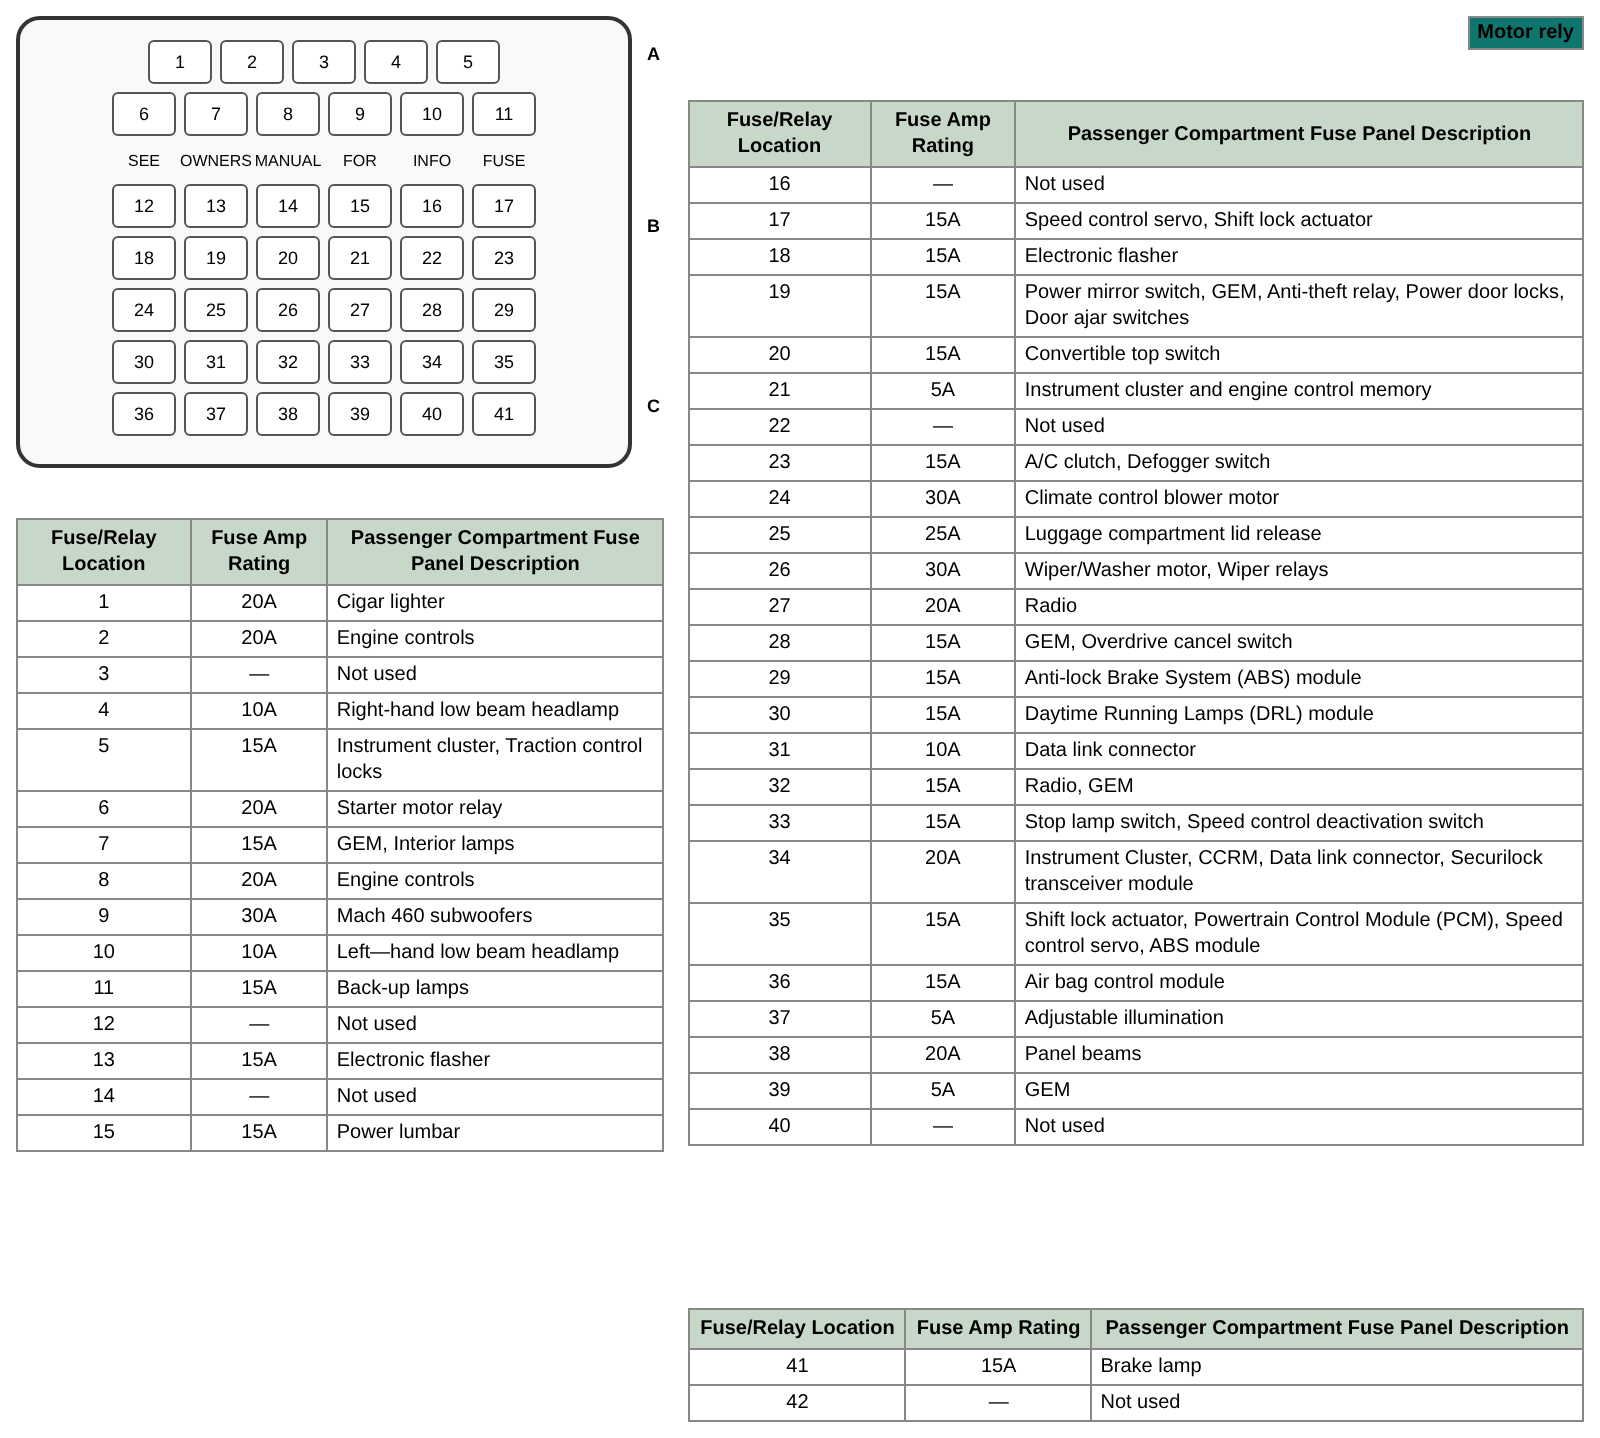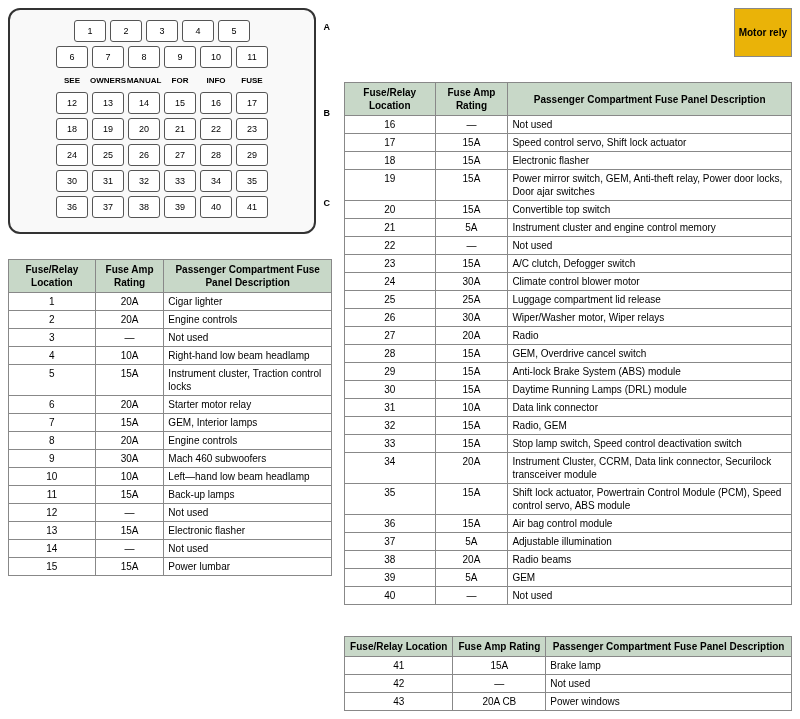--- a/index.html
+++ b/index.html
@@ -50,21 +50,21 @@
       background: #fff;
     }
 
     .fuse-label-cell {
       width: 32px;
       height: 16px;
       display: flex;
       align-items: center;
       justify-content: center;
       font-size: 8px;
-      font-weight: bold;
+      font-weight: normal;
       text-align: right;
     }
 
     
     table {
       border-collapse: collapse;
       width: 100%;
       font-size: 10px;
       margin-top: 19px;
     }
@@ -282,21 +282,21 @@
             <td>15A</td>
             <td>Power lumbar</td>
           </tr>
         </tbody>
     </table>
   </div>
 </div>
 
 <div class="right-panel">
 
-  <div style="font-size:10px; font-weight:bold; padding: 18px 4px; border: 1px solid #888; background:#eab308; width:fit-content; align-self:flex-end;">Motor rely</div>
+  <div style="font-size:10px; font-weight:bold; padding: 2px 4px; border: 1px solid #888; background:#0f766e; width:fit-content; align-self:flex-end;">Motor rely</div>
 
   <div class="right-table-container">
     <table>
       <thead>
         <tr>
           <th>Fuse/Relay Location</th>
           <th>Fuse Amp Rating</th>
           <th>Passenger Compartment Fuse Panel Description</th>
         </tr>
       </thead>
@@ -407,21 +407,21 @@
             <td>Air bag control module</td>
           </tr>
           <tr>
             <td>37</td>
             <td>5A</td>
             <td>Adjustable illumination</td>
           </tr>
           <tr>
             <td>38</td>
             <td>20A</td>
-            <td>Radio beams</td>
+            <td>Panel beams</td>
           </tr>
           <tr>
             <td>39</td>
             <td>5A</td>
             <td>GEM</td>
           </tr>
           <tr>
             <td>40</td>
             <td>—</td>
             <td>Not used</td>
@@ -443,21 +443,16 @@
       <tr>
             <td>41</td>
             <td>15A</td>
             <td>Brake lamp</td>
           </tr>
           <tr>
             <td>42</td>
             <td>—</td>
             <td>Not used</td>
           </tr>
-          <tr>
-            <td>43</td>
-            <td>20A CB</td>
-            <td>Power windows</td>
-          </tr>
         </tbody>
     </table>
   </div>
 </div>
 
 </body></html>

